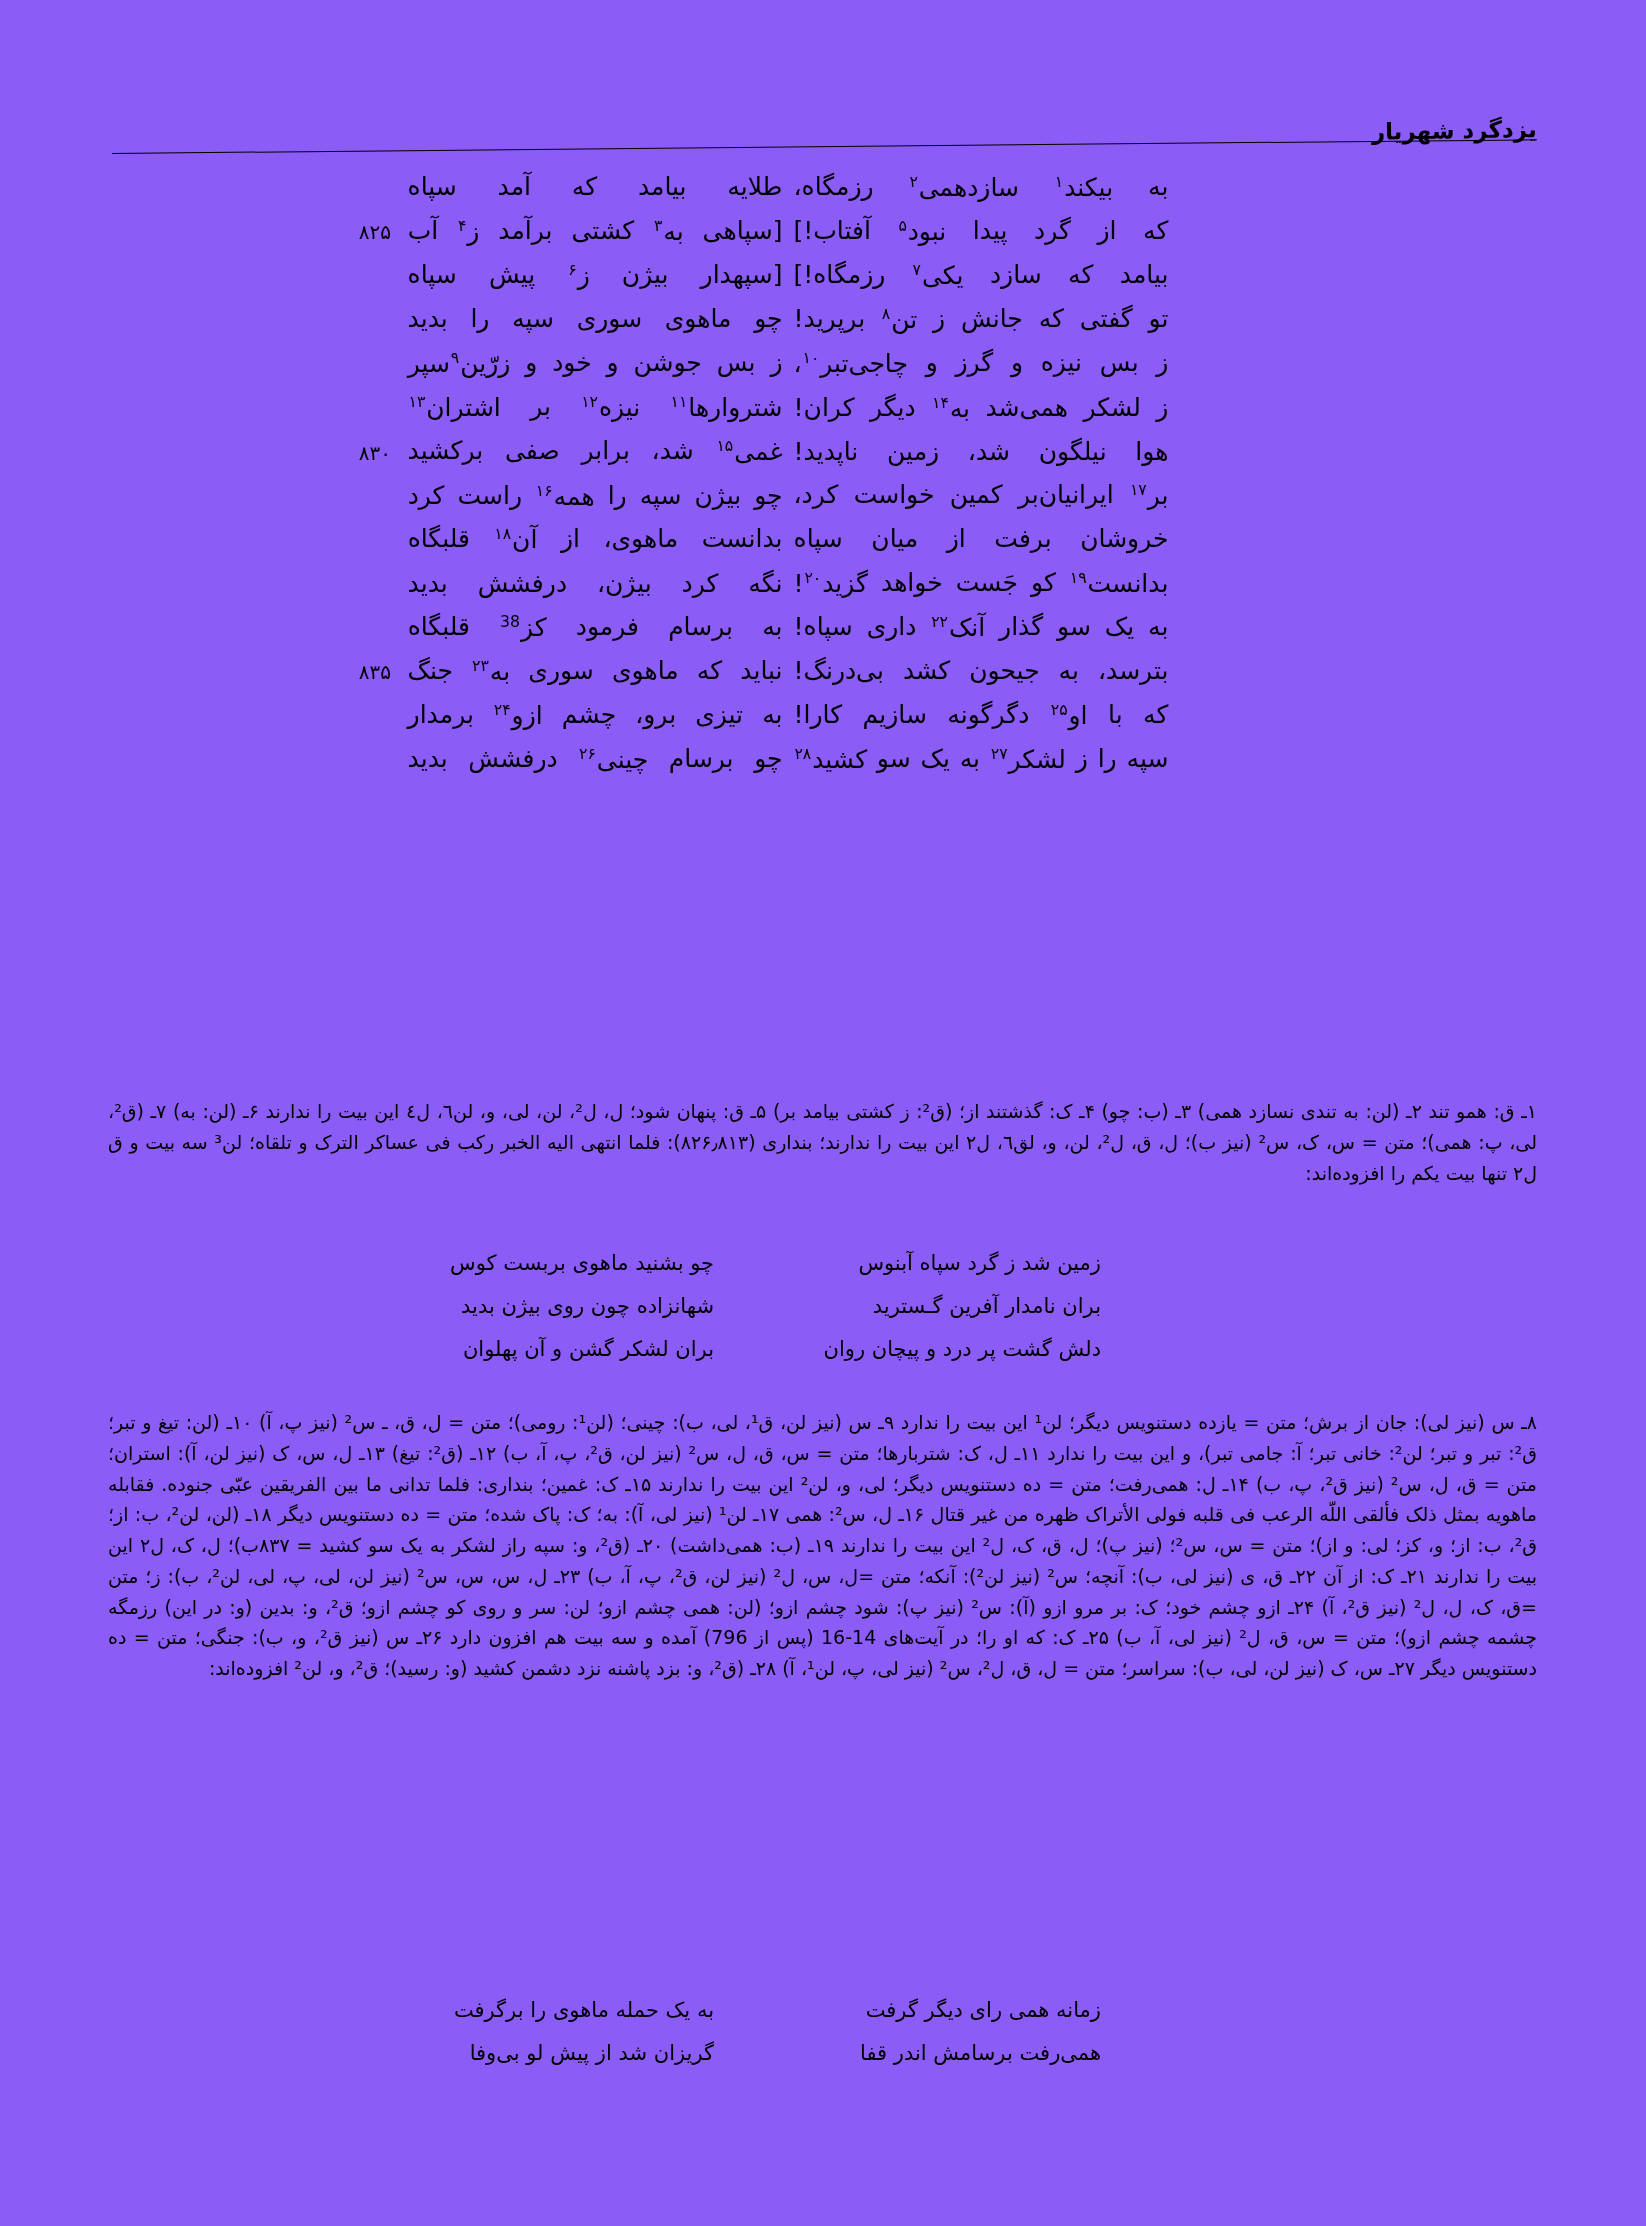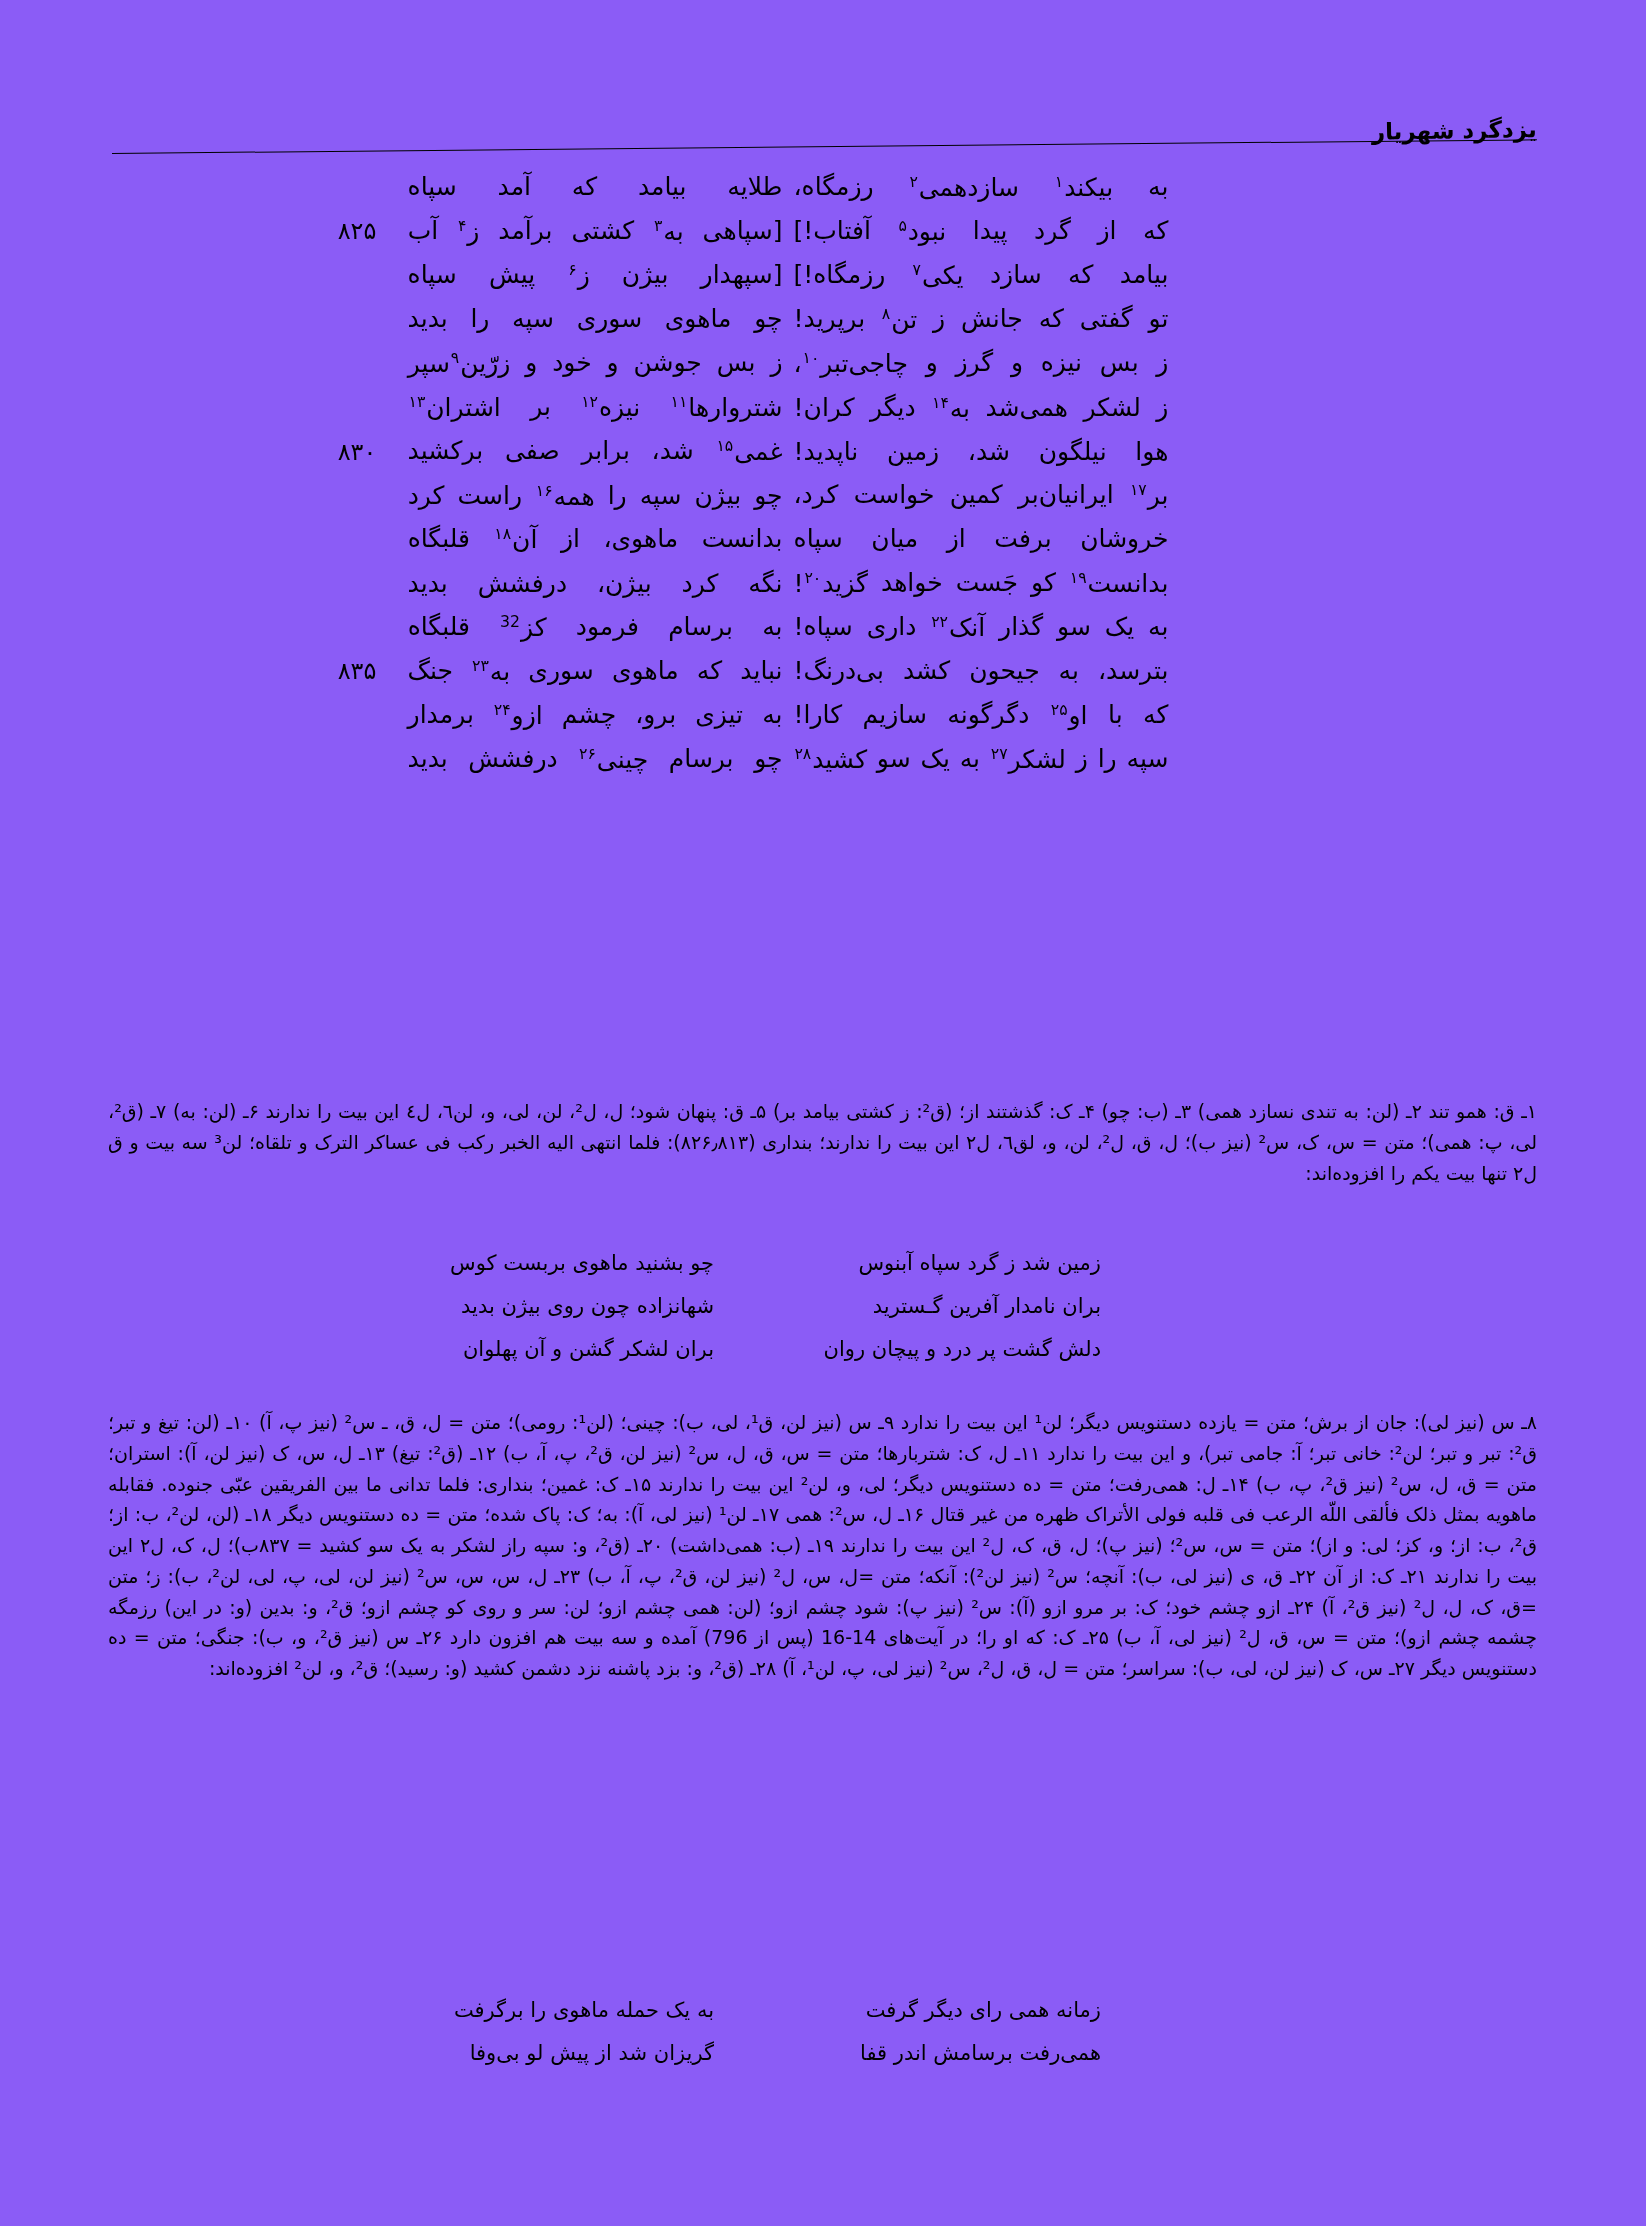--- a/index.html
+++ b/index.html
@@ -60,22 +60,22 @@
   .verse-row {
     display: flex;
     flex-direction: row;
     align-items: baseline;
     height: 44px;
     font-size: 25px;
   }
   .verse-num {
     width: 79px;
     flex: 0 0 79px;
-    text-align: center;
-    font-size: 24px;
+    text-align: right;
+    font-size: 20px;
     padding-left: 11px;
     box-sizing: border-box;
     letter-spacing: 0.9px;
   }
   .hemistich {
     flex: 0 0 397px;
     width: 397px;
     display: flex;
     justify-content: space-between;
     white-space: nowrap;
@@ -350,21 +350,21 @@
           <span>سو</span>
           <span>گذار</span>
           <span>آنک<sup class="fn">۲۲</sup></span>
           <span>داری</span>
           <span>سپاه!</span>
         </div>
       <div class="hemistich right-h">
           <span>به</span>
           <span>برسام</span>
           <span>فرمود</span>
-          <span>کز<sup class="fn">32</sup></span>
+          <span>کز<sup class="fn">38</sup></span>
           <span>قلبگاه</span>
         </div>
       <div class="verse-num"></div>
     </div>
 
     <div class="verse-row">
       <div class="hemistich left-h">
           <span>بترسد،</span>
           <span>به</span>
           <span>جیحون</span>

